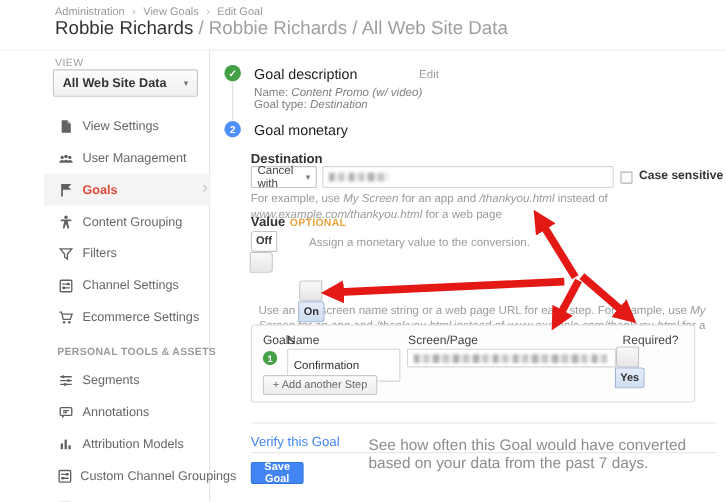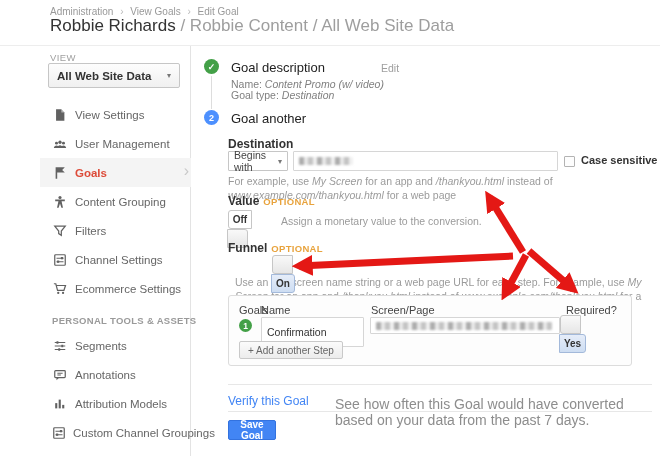--- a/index.html
+++ b/index.html
@@ -104,21 +104,21 @@
   <div class="header">
     <div class="breadcrumb">
       <span class="crumb">Administration</span>
       <span class="sep">›</span>
       <span class="crumb">View Goals</span>
       <span class="sep">›</span>
       <span class="crumb">Edit Goal</span>
     </div>
     <div class="title">
       <span class="primary">Robbie Richards</span>
-      <span class="secondary">/ Robbie Content / All Web Site Data</span>
+      <span class="secondary">/ Robbie Richards / All Web Site Data</span>
     </div>
   </div>
 
   <div class="back-btn">
     <svg viewBox="0 0 16 12">
         <path d="M6.5 0.5 L0.5 5.5 L6.5 10.5 L6.5 7.5 L11 7.5 L11 3.5 L6.5 3.5 Z M11 3.5 L13.5 3.5 L13.5 0.8 L11 0.8 Z" fill="#444"></path>
       </svg>
   </div>
   <div class="left-rule"></div>
 
@@ -274,48 +274,45 @@
     <span>Name:</span>
     <span class="it">Content Promo (w/ video)</span>
   </div>
   <div class="meta-line" style="left:231px; top:89px;">
     <span>Goal type:</span>
     <span class="it">Destination</span>
   </div>
   <div class="connector"></div>
 
   <div class="step-circle circle-blue" style="left:204px; top:110px;">2</div>
-  <div class="h-step" style="left:231px; top:111px;">Goal another</div>
+  <div class="h-step" style="left:231px; top:111px;">Goal monetary</div>
 
   <div class="field-label" style="left:228px; top:137px;">Destination</div>
   <div class="ga-select">
-    <span class="val">Begins with</span>
+    <span class="val">Cancel with</span>
     <span class="caret">▾</span>
   </div>
   <div class="ga-input dest-input">
     <div class="redacted" style="width:54px;"></div>
   </div>
   <div class="checkbox"></div>
   <div class="checkbox-label">Case sensitive</div>
   <div class="help-text" style="left:228px; top:174px; width:426px;">
     <span>For example, use </span><span class="it">My Screen</span><span> for an app and </span><span class="it">/thankyou.html</span><span> instead of </span><span class="it">www.example.com/thankyou.html</span><span> for a web page</span>
   </div>
 
   <div class="field-label" style="left:228px; top:194px;">
     <span>Value</span><span class="optional">OPTIONAL</span>
   </div>
   <div class="toggle" style="left:228px; top:210px;">
     <div class="tseg first active-plain" style="width:24px;">Off</div>
     <div class="tseg last inactive" style="width:21px;"></div>
   </div>
   <div class="help-text" style="left:281px; top:214px;">Assign a monetary value to the conversion.</div>
 
-  <div class="field-label" style="left:228px; top:241px;">
-    <span>Funnel</span><span class="optional">OPTIONAL</span>
-  </div>
   <div class="toggle" style="left:228px; top:255px;padding-left:44px;">
     <div class="tseg first inactive" style="width:21px;"></div>
     <div class="tseg last active-blue" style="width:24px;">On</div>
   </div>
   <div class="help-text" style="left:235px; top:275px; width:420px;">
     <span>Use an app screen name string or a web page URL for each step. For example, use </span><span class="it">My Screen</span><span> for an app and </span><span class="it">/thankyou.html</span><span> instead of </span><span class="it">www.example.com/thankyou.html</span><span> for a web page</span>
   </div>
 
   <div class="funnel-panel">
     <div class="fp-header" style="left:10px;">Goals</div>

